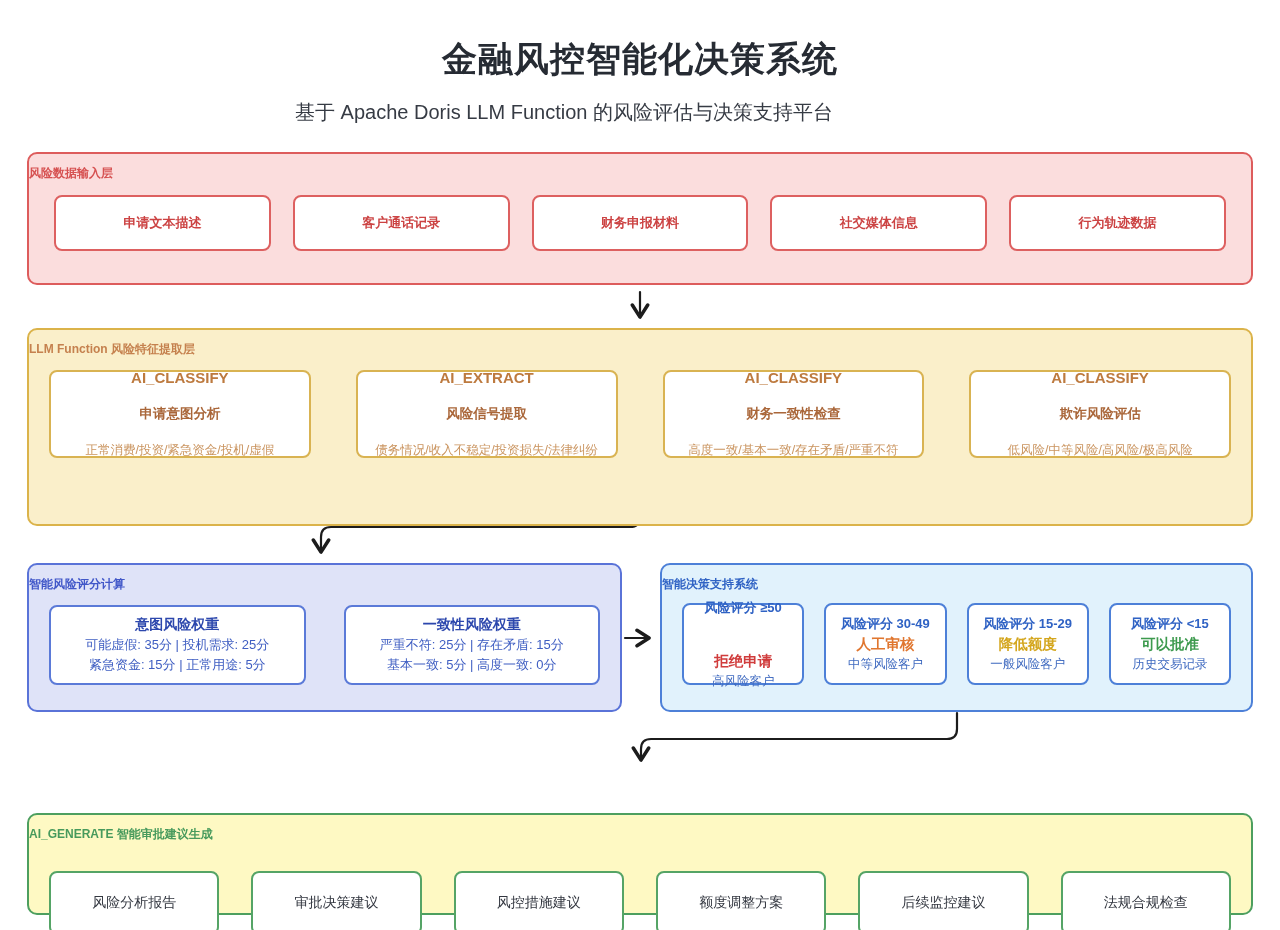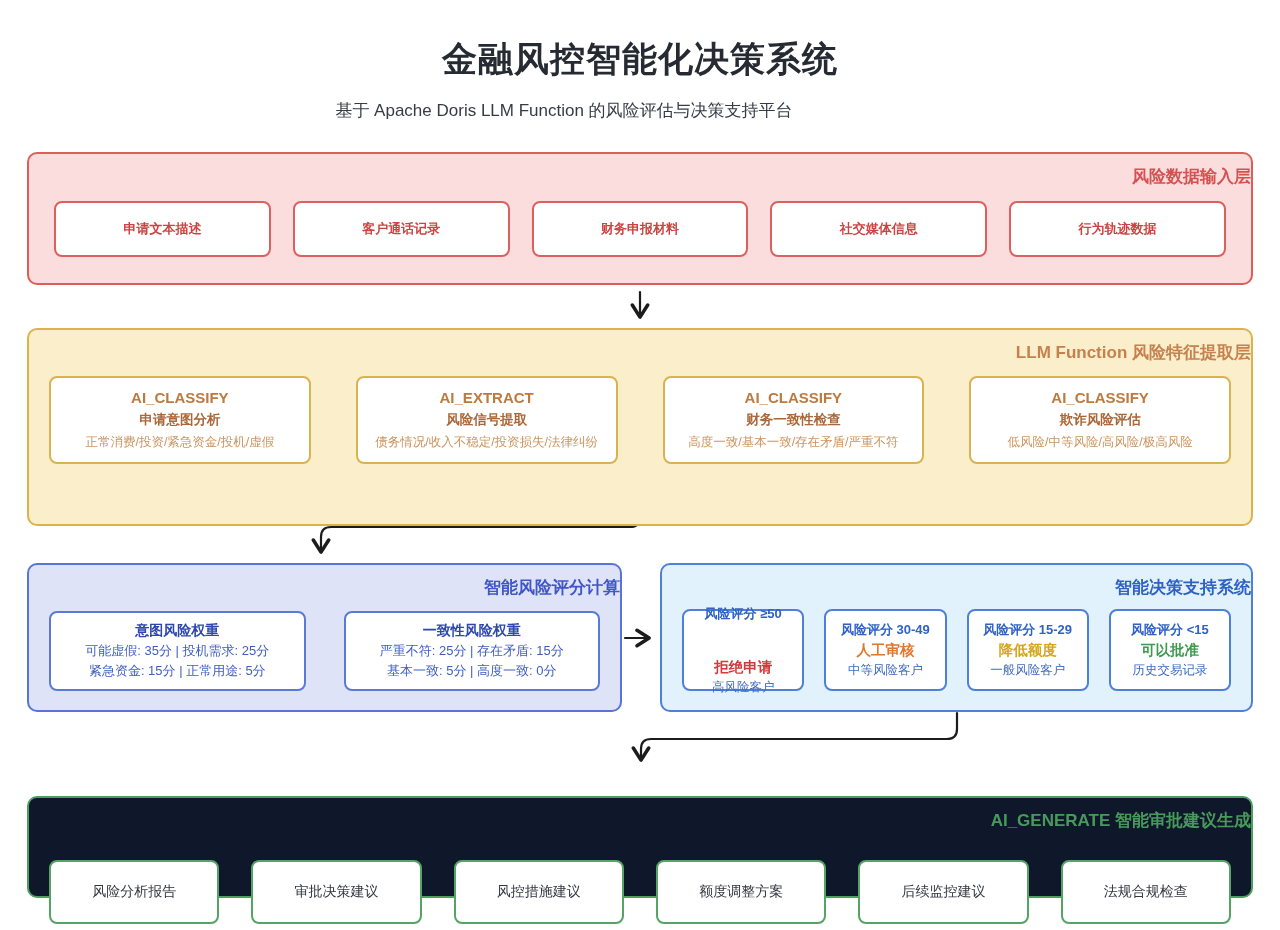--- a/index.html
+++ b/index.html
@@ -10,28 +10,28 @@
   }
   .canvas { position: relative; width: 1280px; height: 930px; background: #ffffff; }
 
   .page-title {
     position: absolute; top: 36px; left: 0; width: 1280px;
     text-align: center; font-size: 35px; font-weight: 800; color: #262b33;
     letter-spacing: 1px;
   }
   .page-subtitle {
     position: absolute; top: 99px; left: 0; width: 1128px;
-    text-align: center; font-size: 17px; color: #363b44;
+    text-align: center; font-size: 20px; color: #363b44;
   }
 
   .sec {
     position: absolute; border-radius: 10px; border: 2px solid;
   }
   .sec-title {
-    text-align: right; font-size: 17px; font-weight: 700; margin-top: 11px;
+    text-align: left; font-size: 12px; font-weight: 700; margin-top: 11px;
   }
   .row { display: flex; align-items: stretch; }
 
   
   .sec-red { left: 27px; top: 152px; width: 1226px; height: 133px;
              background: #fbdddd; border-color: #dd5c5c; }
   .sec-red .sec-title { color: #d65151; }
   .sec-red .row { margin-top: 13px; padding: 0 25px; gap: 22px; }
   .chip {
     flex: 1; height: 56px; background: #ffffff; border: 2px solid #dd6060;
@@ -40,21 +40,21 @@
   }
 
   
   .sec-yellow { left: 27px; top: 328px; width: 1226px; height: 198px;
                 background: #faefca; border-color: #dbb34a; }
   .sec-yellow .sec-title { color: #c5814e; }
   .sec-yellow .row { margin-top: 12px; padding: 0 20px; gap: 45px; }
   .llm-card {
     flex: 1; height: 88px; background: #ffffff; border: 2px solid #d9b352;
     border-radius: 8px; display: flex; flex-direction: column;
-    align-items: center; justify-content: center; gap: 5px; text-align: center;
+    align-items: center; justify-content: center; gap: 19px; text-align: center;
   }
   .llm-func { font-size: 15px; font-weight: 700; color: #bd7a3f; }
   .llm-name { font-size: 13.5px; font-weight: 700; color: #aa673a; }
   .llm-detail { font-size: 12.5px; color: #ca945f; }
 
   
   .sec-score { left: 27px; top: 563px; width: 595px; height: 149px;
                background: #dfe3f8; border-color: #5a73d8; }
   .sec-score .sec-title { color: #4157c8; }
   .sec-score .row { margin-top: 12px; padding: 0 20px; gap: 38px; }
@@ -74,22 +74,22 @@
   .decision-card {
     flex: 1; height: 82px; background: #ffffff; border: 2px solid #4d80d8;
     border-radius: 8px; display: flex; flex-direction: column;
     align-items: center; justify-content: center; gap: 2px; text-align: center;
   }
   .decision-score { font-size: 13px; font-weight: 700; color: #2f62c4; }
   .decision-action { font-size: 14.5px; font-weight: 700; }
   .decision-customer { font-size: 12.5px; color: #3f6ac0; }
 
   
-  .sec-green { left: 27px; top: 796px; width: 1226px; height: 102px;
-               background: #0f172a; border-color: #4d9f5f; }
+  .sec-green { left: 27px; top: 813px; width: 1226px; height: 102px;
+               background: #fef9c3; border-color: #4d9f5f; }
   .sec-green .sec-title { color: #479a5c; }
   .sec-green .row { margin-top: 14px; padding: 14px 20px; gap: 32px; }
   .gen-box {
     flex: 1; height: 64px; background: #ffffff; border: 2px solid #55a466;
     border-radius: 8px; display: flex; align-items: center; justify-content: center;
     font-size: 14px; font-weight: 500; color: #333740;
   }
 
   .arrows { position: absolute; left: 0; top: 0; width: 1280px; height: 930px;
             pointer-events: none; }

